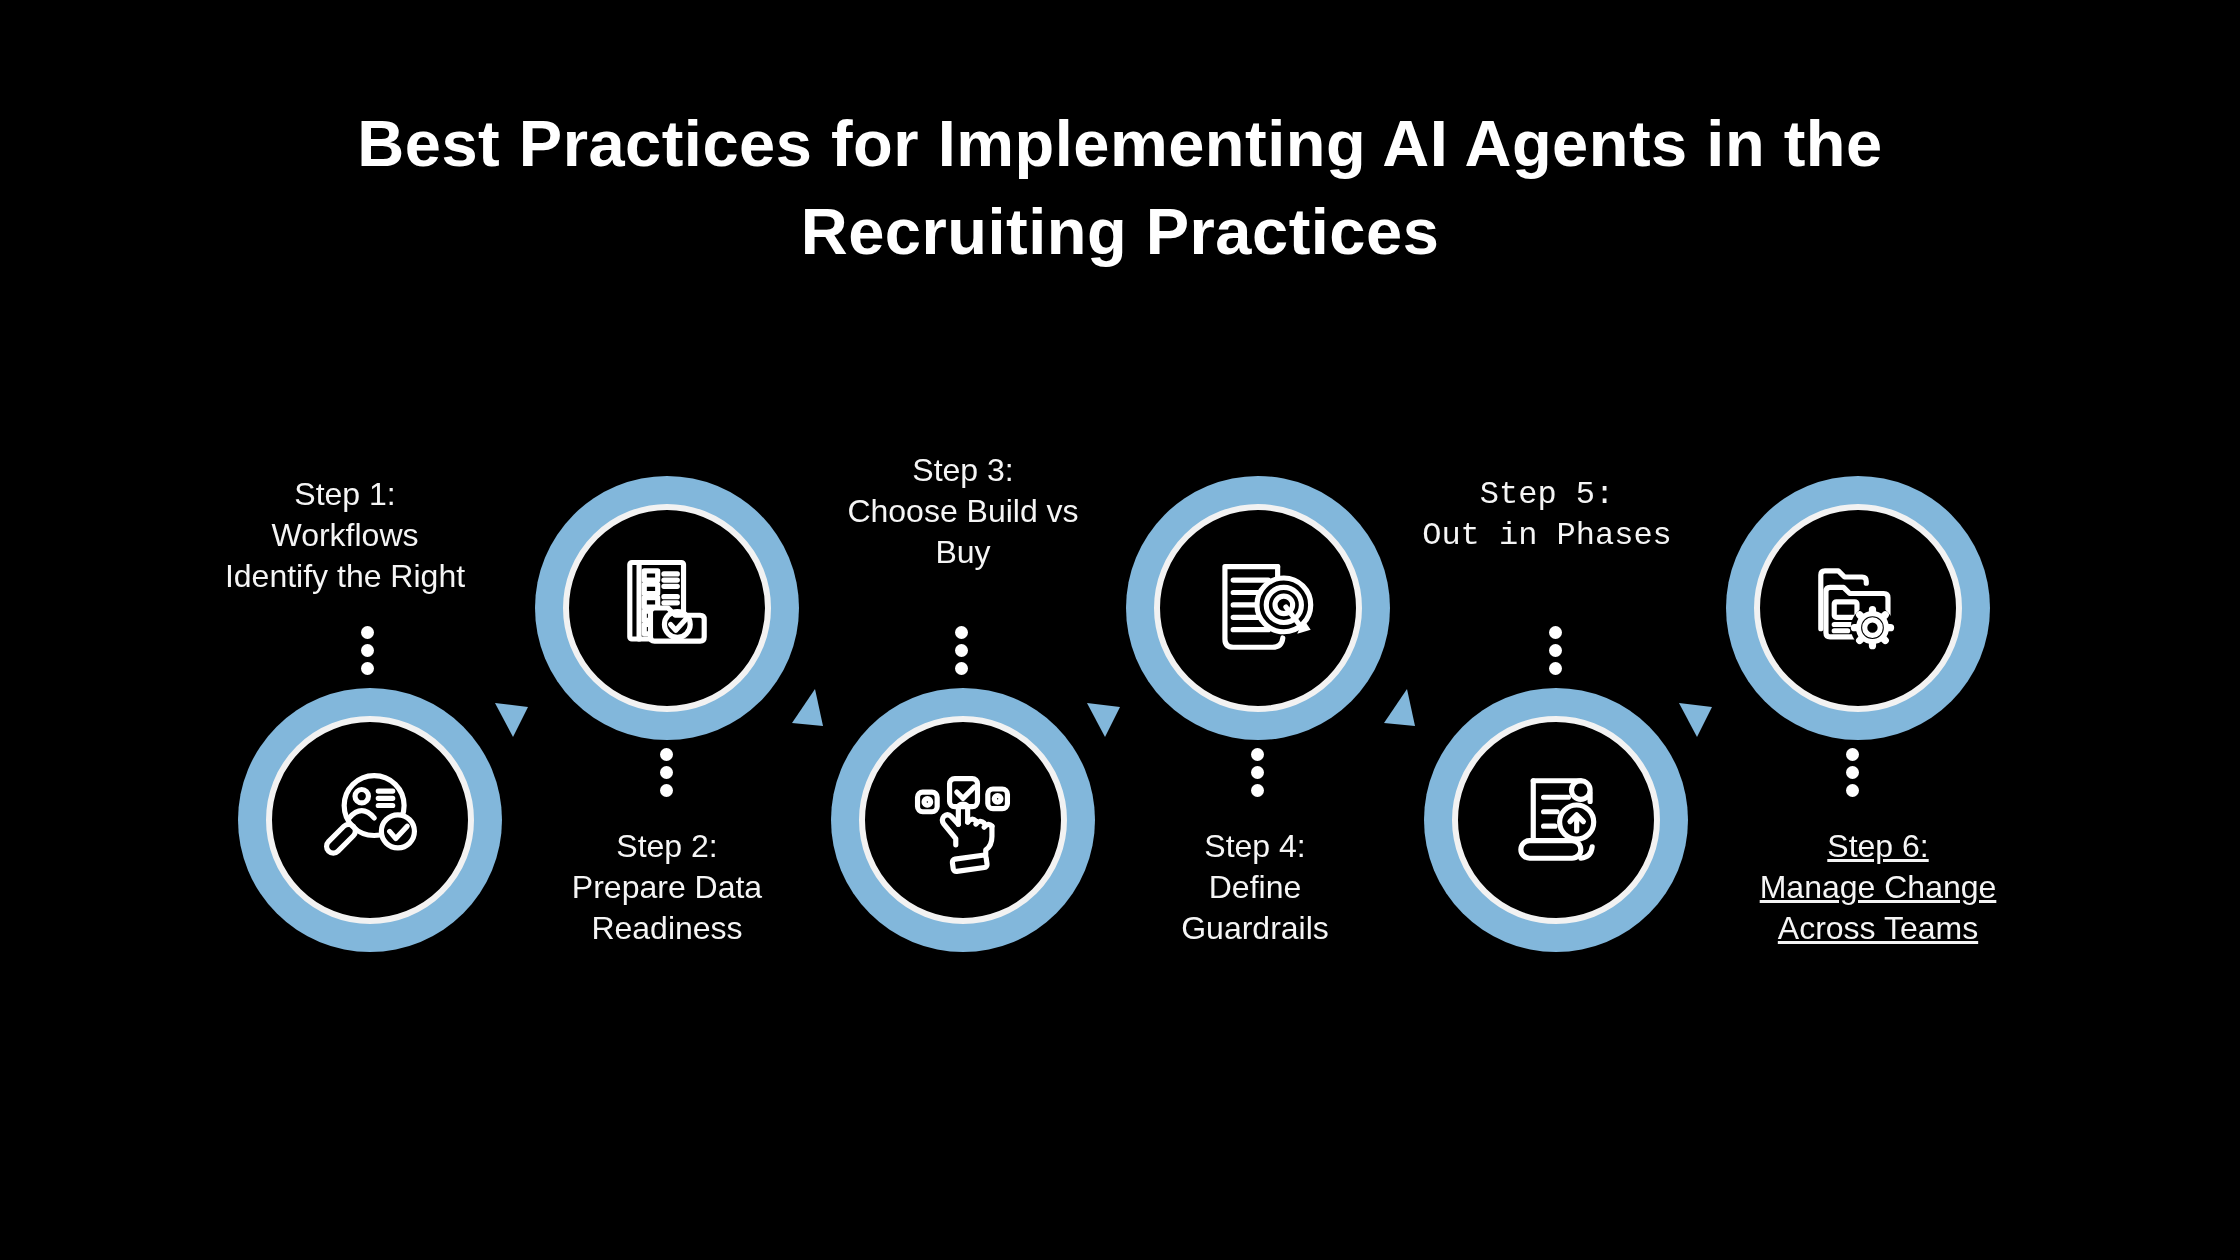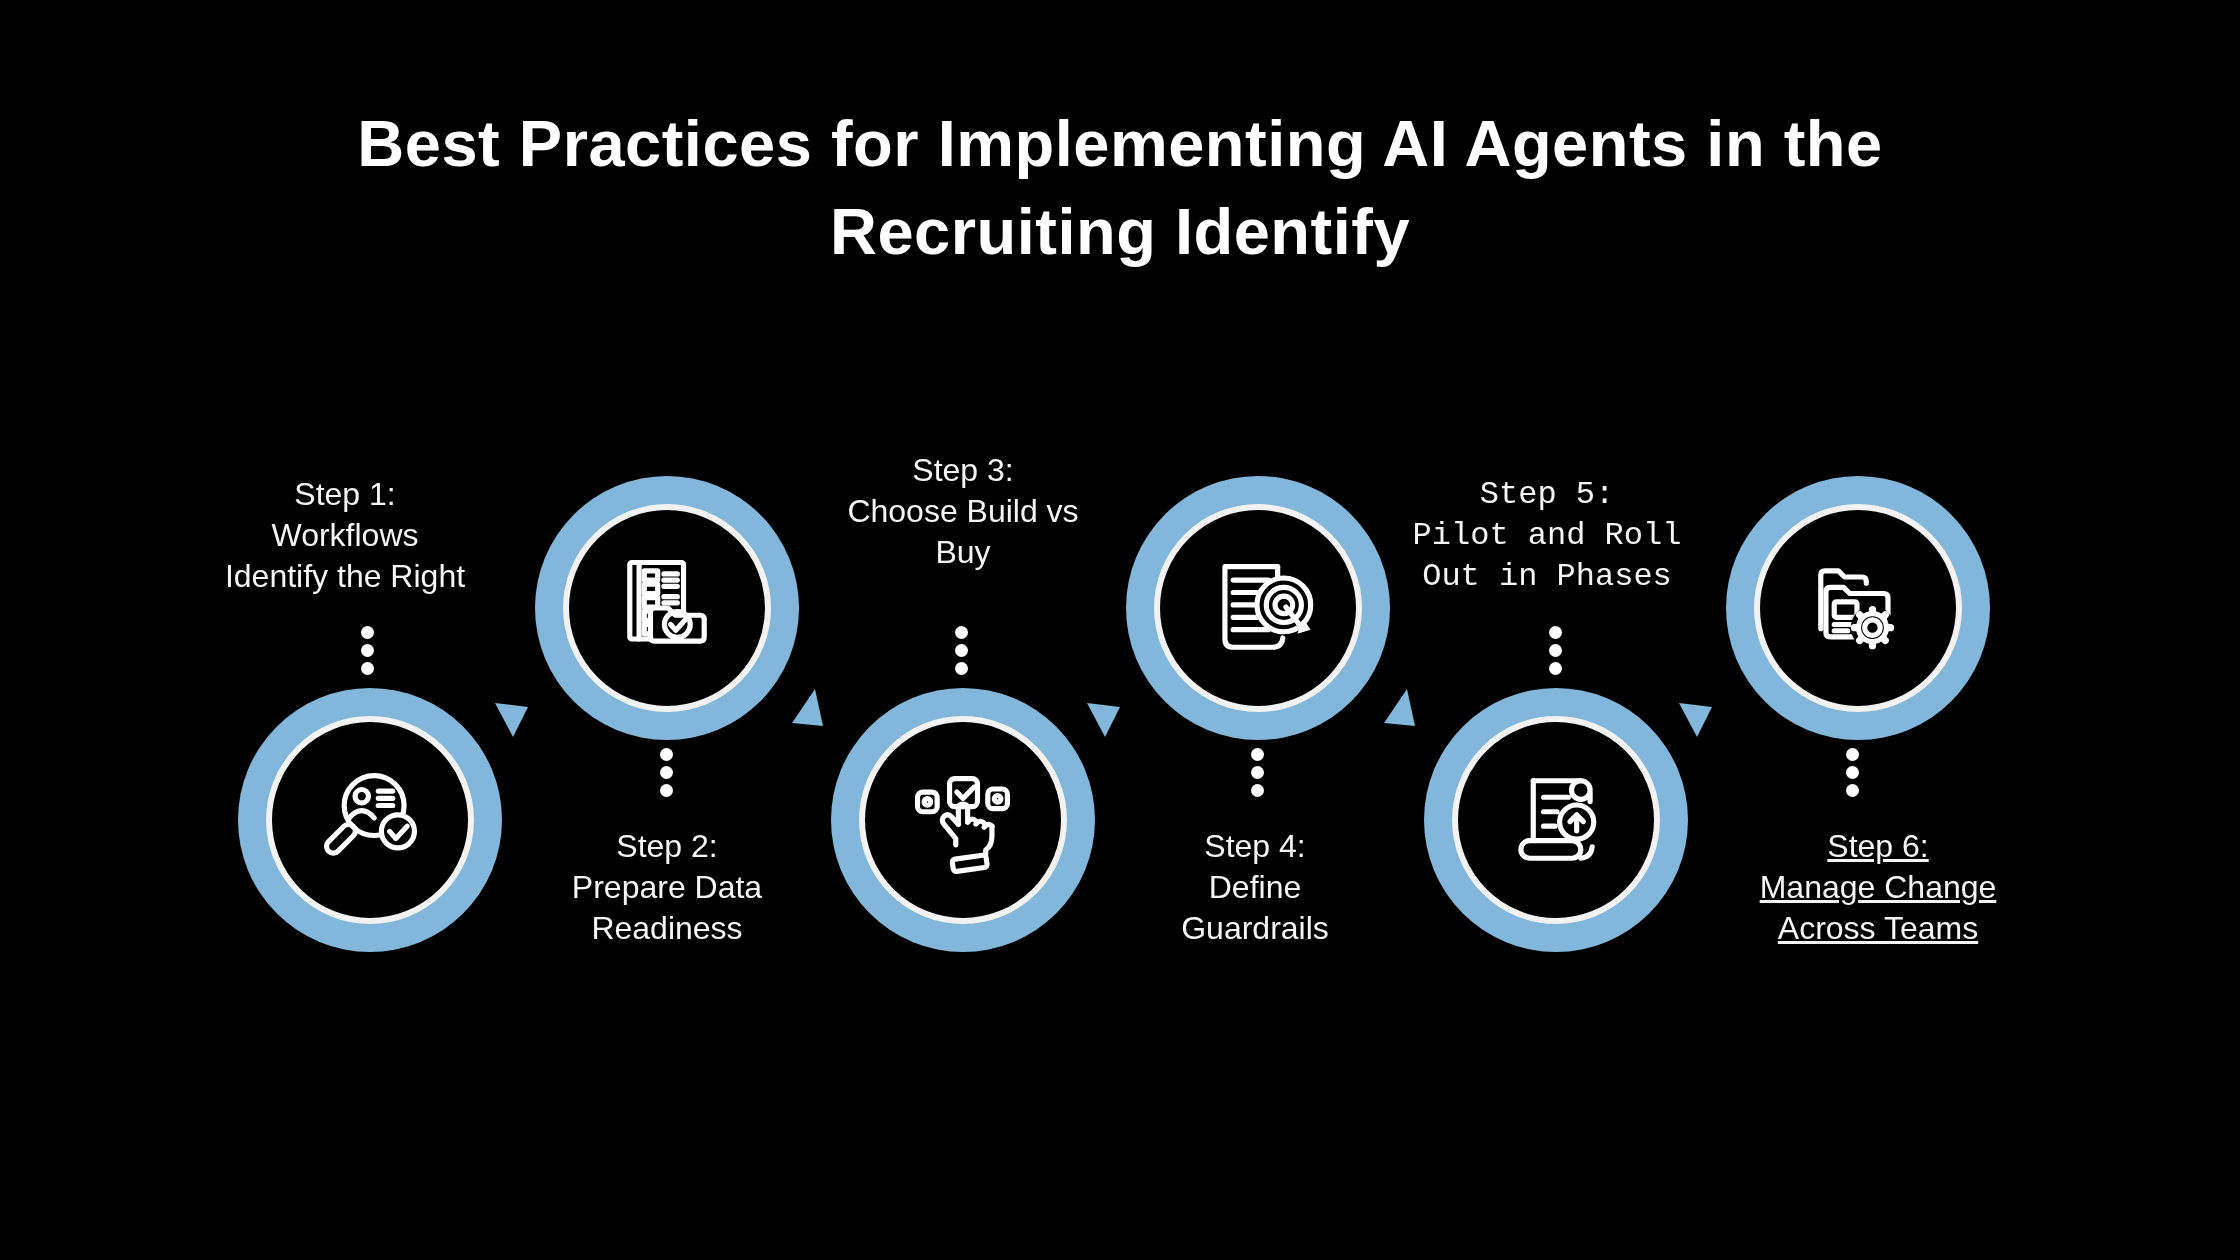--- a/index.html
+++ b/index.html
@@ -85,21 +85,21 @@
   .w4{left:1381px;top:686px;}
   .w5{left:1676px;top:699px;}
 </style>
 </head>
 <body>
 
 <div id="stage">
 
   <div class="title">
     <div>Best Practices for Implementing AI Agents in the</div>
-    <div>Recruiting Identify</div>
+    <div>Recruiting Practices</div>
   </div>
 
   <div class="step-label l1">
     <div>Step 1:</div>
     <div>Workflows</div>
     <div>Identify the Right</div>
   </div>
   <div class="dots d1">
       <span></span>
       <span></span>
@@ -207,21 +207,20 @@
     <div>Step 4:</div>
     <div>Define</div>
     <div>Guardrails</div>
   </div>
   <svg class="wedge w4" viewBox="0 0 40 44">
     <polygon points="26,3 3,37 34,40" fill="#82b7db"></polygon>
   </svg>
 
   <div class="step-label l5">
     <div>Step 5:</div>
-    <div>Pilot and Roll</div>
     <div>Out in Phases</div>
   </div>
   <div class="dots d5">
       <span></span>
       <span></span>
       <span></span>
     </div>
   <div class="circle c5">
     <div class="inner">
       <svg class="icon" viewBox="0 0 120 120" fill="none" stroke="#fff" stroke-width="5" stroke-linecap="round" stroke-linejoin="round">

